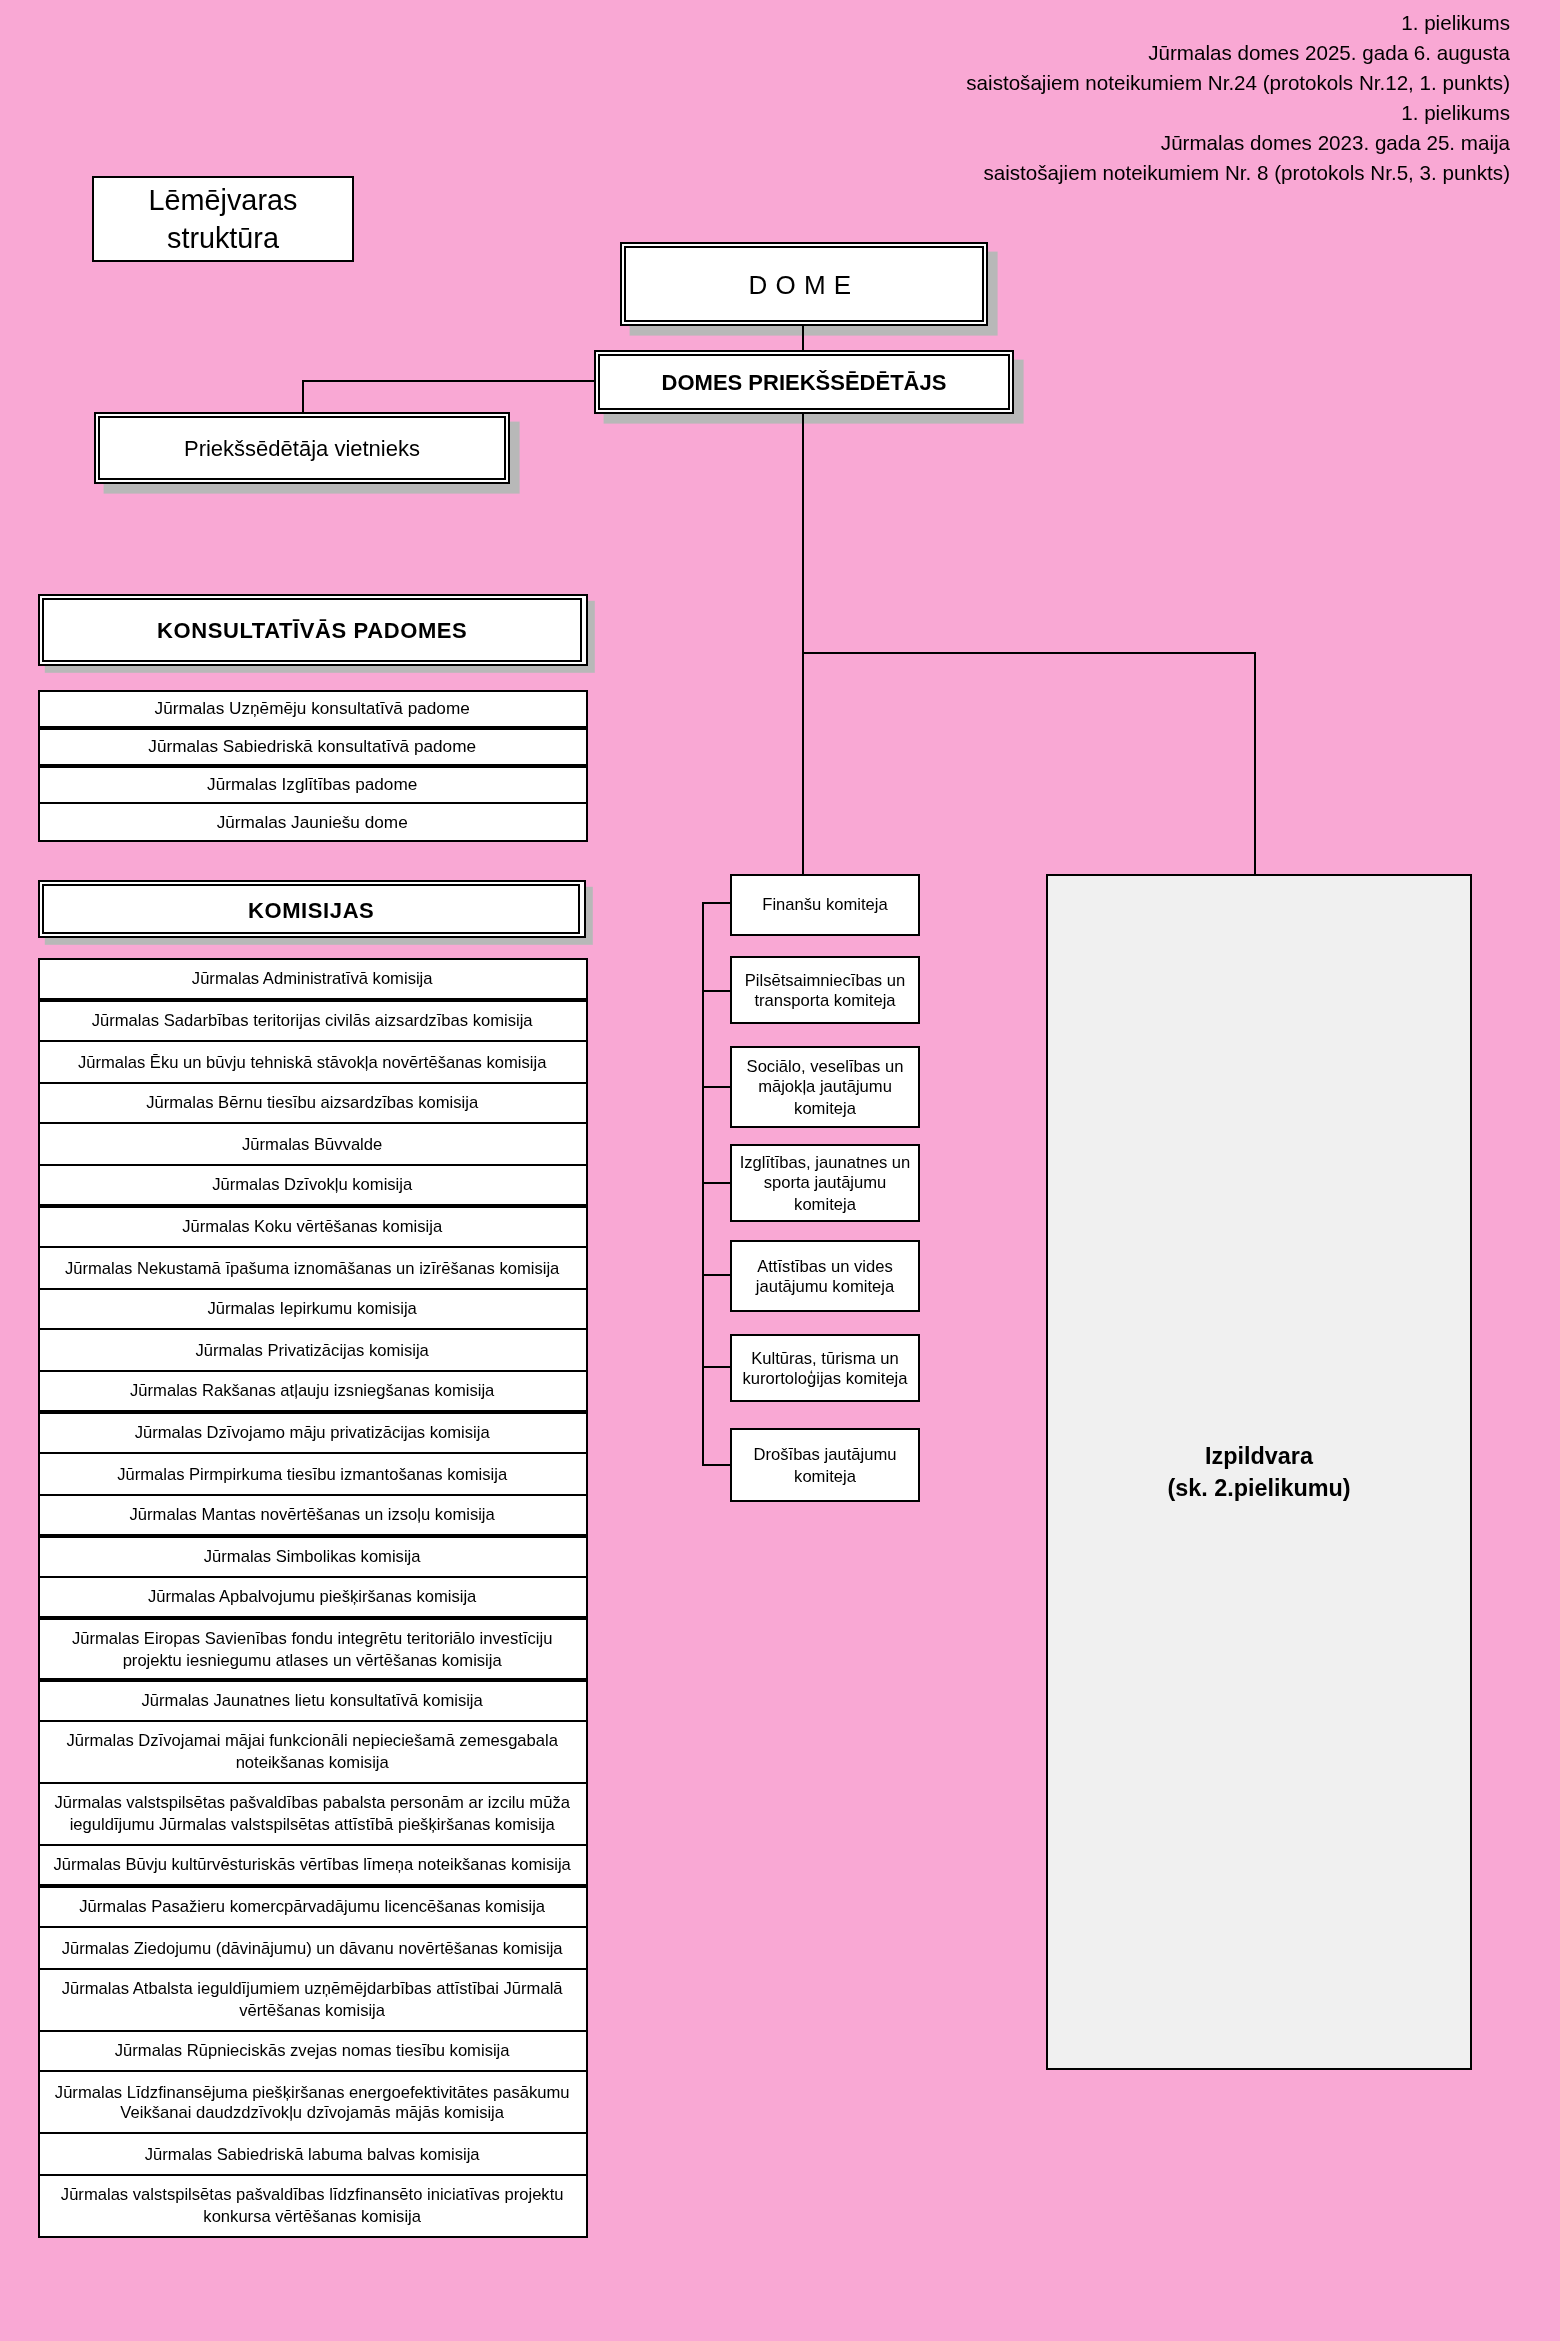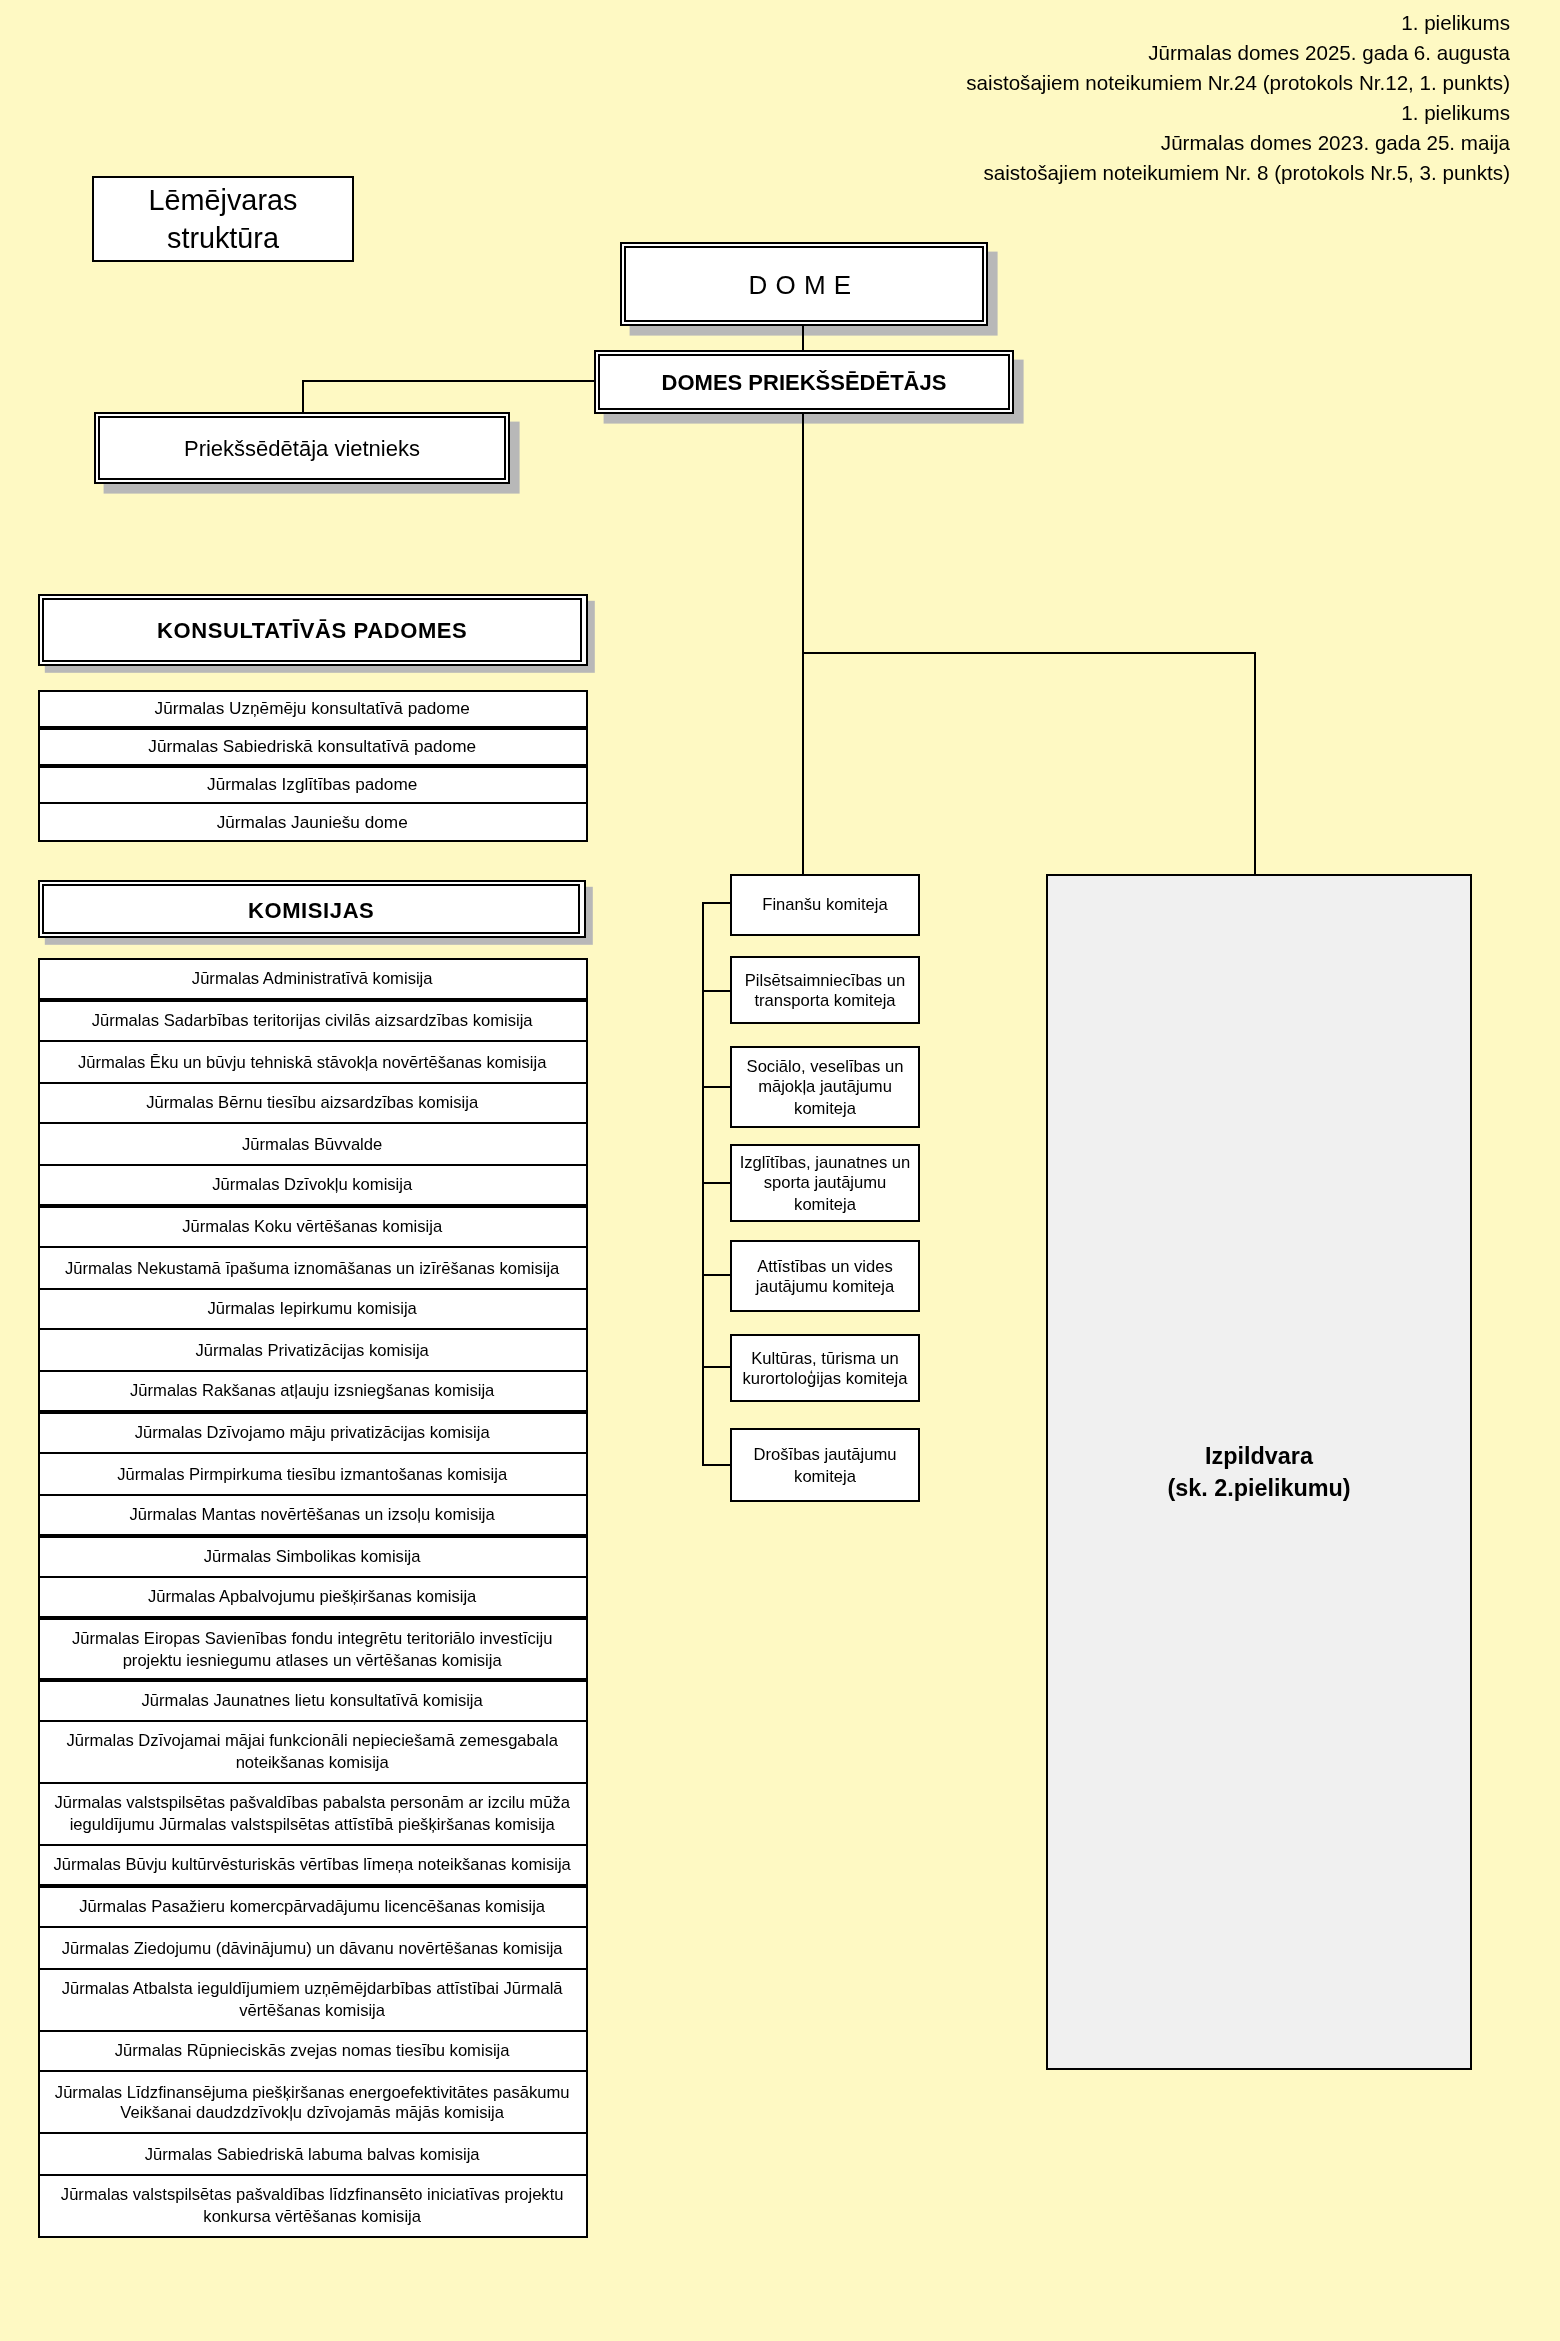--- a/index.html
+++ b/index.html
@@ -1,17 +1,17 @@
 <!DOCTYPE html>
 <html style="--line: #000000; --shadow: #b8b8b8; --exec-fill: #f0f0f0;font-size:11px"><head>
 <meta charset="utf-8">
 <style>
   * { box-sizing: border-box; }
   html, body { margin: 0; padding: 0; background: #ffffff; }
-  #canvas { position: relative; width: 1560px; height: 2342px; background: #fef9c3; overflow: hidden; }
+  #canvas { position: relative; width: 1560px; height: 2342px; background: #f9a8d4; overflow: hidden; }
   #stage {
     position: absolute; left: 0; top: 0; width: 780px; height: 1171px;
     transform: scale(2); transform-origin: 0 0;
     font-family: "Liberation Sans", "DejaVu Sans", sans-serif; color: #000;
   }
   .abs { position: absolute; }
   .line { position: absolute; background: var(--line, #000); }
 
   
   .hdr-notes { position: absolute; right: 25px; top: 4.1px; text-align: right; font-size: 10.3px; line-height: 15px; }

